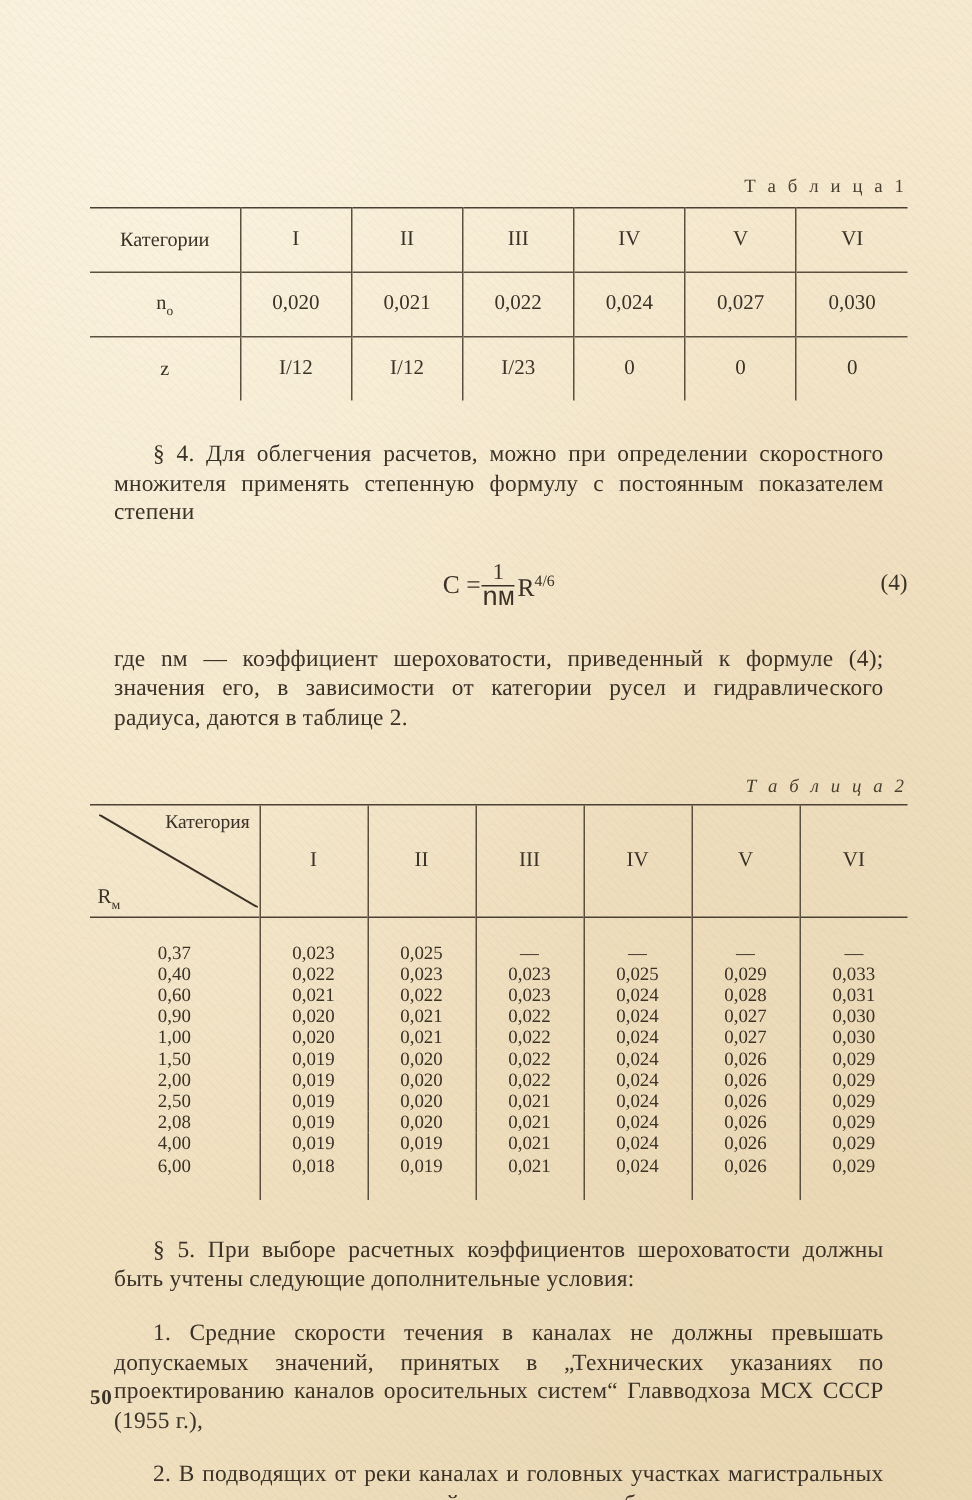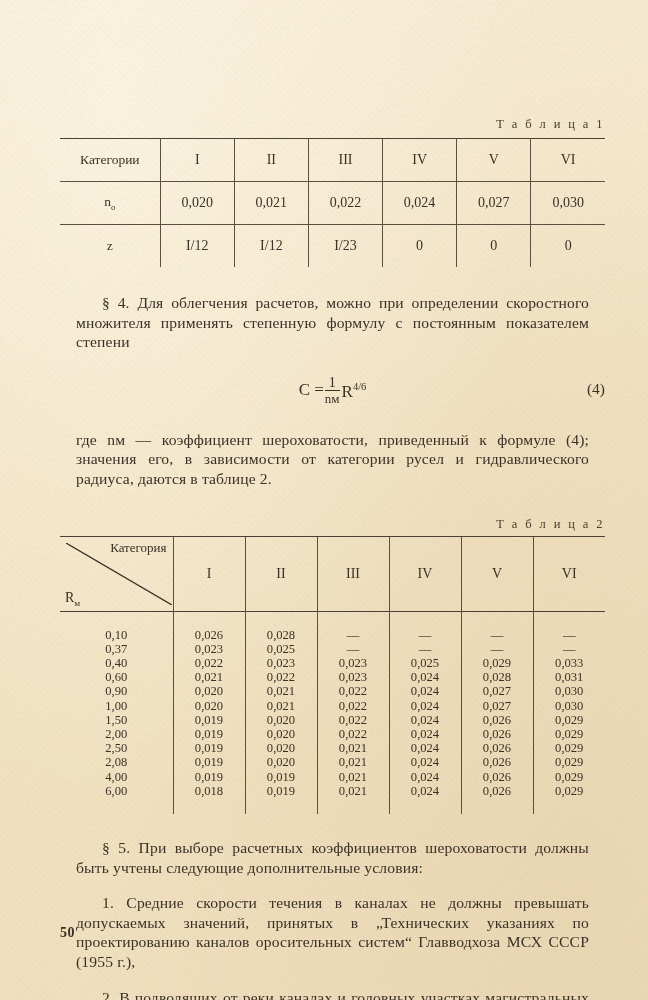--- a/index.html
+++ b/index.html
@@ -115,21 +115,21 @@
     display:flex;justify-content:center;align-items:center;
     font-size:17px;height:44px;
   }
   .frac{
     display:inline-flex;flex-direction:column;align-items:center;
     vertical-align:middle;margin:0 1px;
     position:relative;top:1px;
   }
   .frac .num{font-size:15px;line-height:13px;padding-bottom:1px;}
   .frac .bar{width:100%;height:1.4px;background:#3a3127;}
-  .frac .den{font-size:13px;line-height:14px;padding-top:1px;}
+  .frac .den{font-size:18px;line-height:14px;padding-top:1px;font-family:Liberation Mono, monospace;}
   .eqno{position:absolute;right:0;top:12px;font-size:15.5px;}
   .rterm{position:relative;top:2px;margin-left:1px;}
 
   .pageno{
     position:absolute;left:60px;top:925px;
     font-size:14px;font-weight:bold;letter-spacing:.5px;
   }
 </style>
 </head>
 <body>
@@ -192,21 +192,21 @@
         <span class="bar"></span>
         <span class="den">nм</span>
       </span>
       <span class="rterm"><span>R</span><sup>4/6</sup></span>
     </div>
     <div class="eqno">(4)</div>
   </div>
 
   <p class="body noind" id="p2">где nм — коэффициент шероховатости, приведенный к формуле (4); значения его, в зависимости от категории русел и гидравлического радиуса, даются в таблице 2.</p>
 
-  <div class="tbl-caption" id="t2cap" style="margin-top:28px;">Т а б л и ц а  2</div>
+  <div class="tbl-caption" id="t2cap" style="margin-top:28px;font-style:italic;">Т а б л и ц а  2</div>
 
   <div class="t2wrap">
   <table class="t2">
     <colgroup>
           <col class="c0">
           <col class="cx">
           <col class="cx">
           <col class="cx">
           <col class="cx">
           <col class="cx">
@@ -233,29 +233,20 @@
       <tr class="pad">
             <td></td>
             <td></td>
             <td></td>
             <td></td>
             <td></td>
             <td></td>
             <td></td>
           </tr>
       <tr class="drow">
-            <td class="rl">0,10</td>
-            <td>0,026</td>
-            <td>0,028</td>
-            <td>—</td>
-            <td>—</td>
-            <td>—</td>
-            <td>—</td>
-          </tr>
-      <tr class="drow">
             <td class="rl">0,37</td>
             <td>0,023</td>
             <td>0,025</td>
             <td>—</td>
             <td>—</td>
             <td>—</td>
             <td>—</td>
           </tr>
       <tr class="drow">
             <td class="rl">0,40</td>

